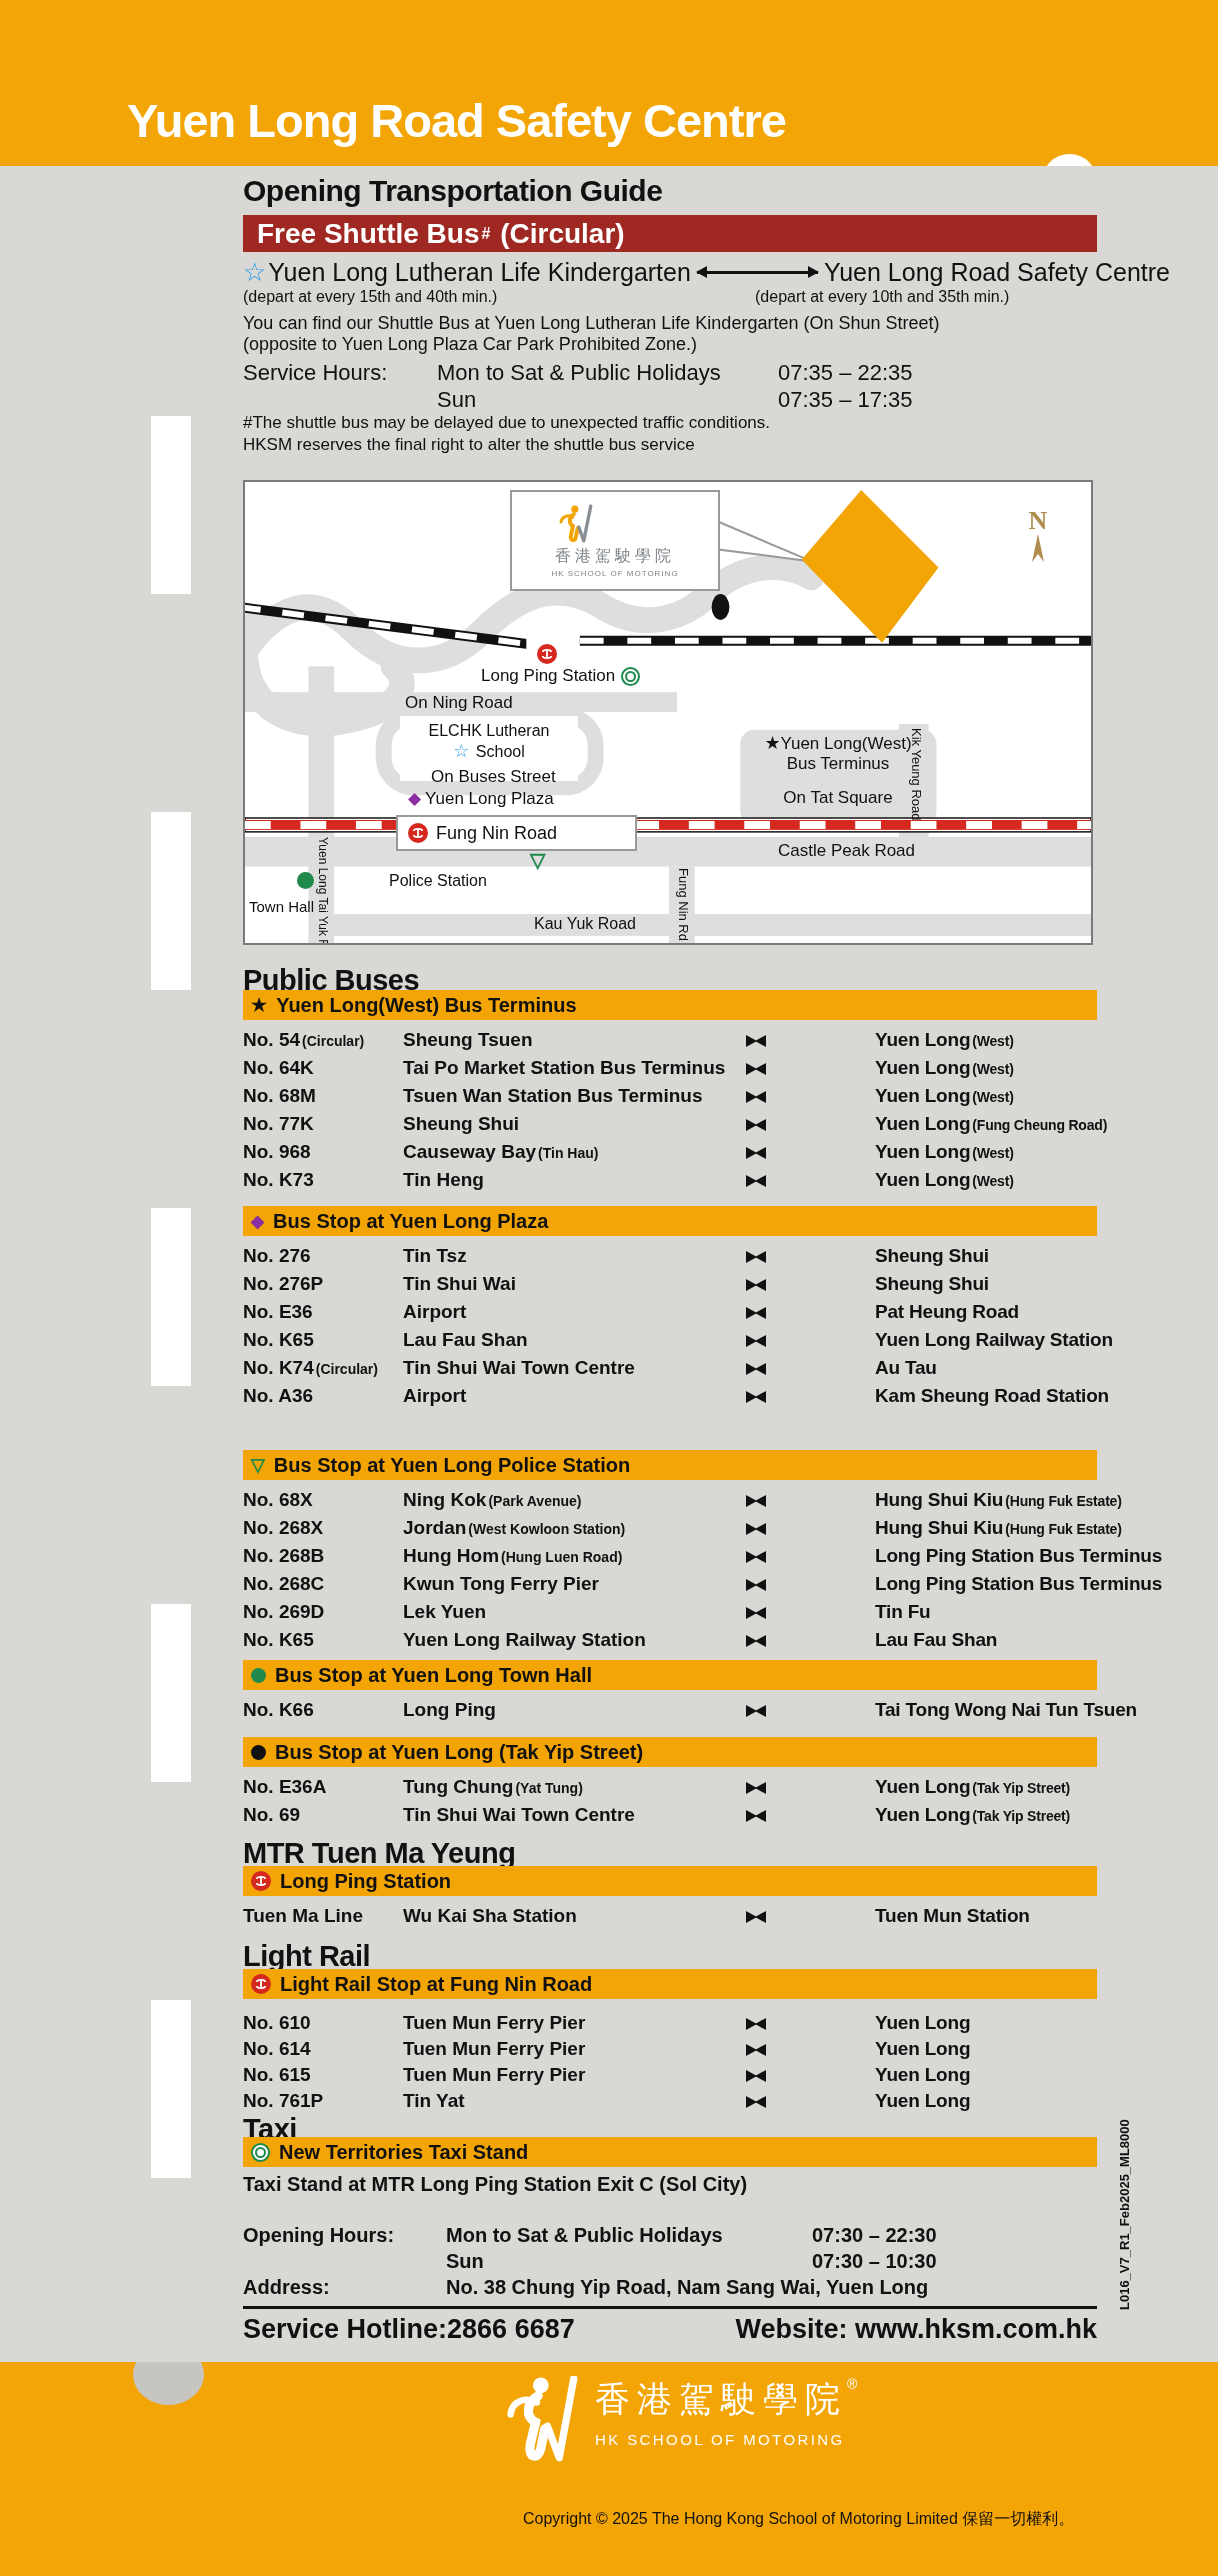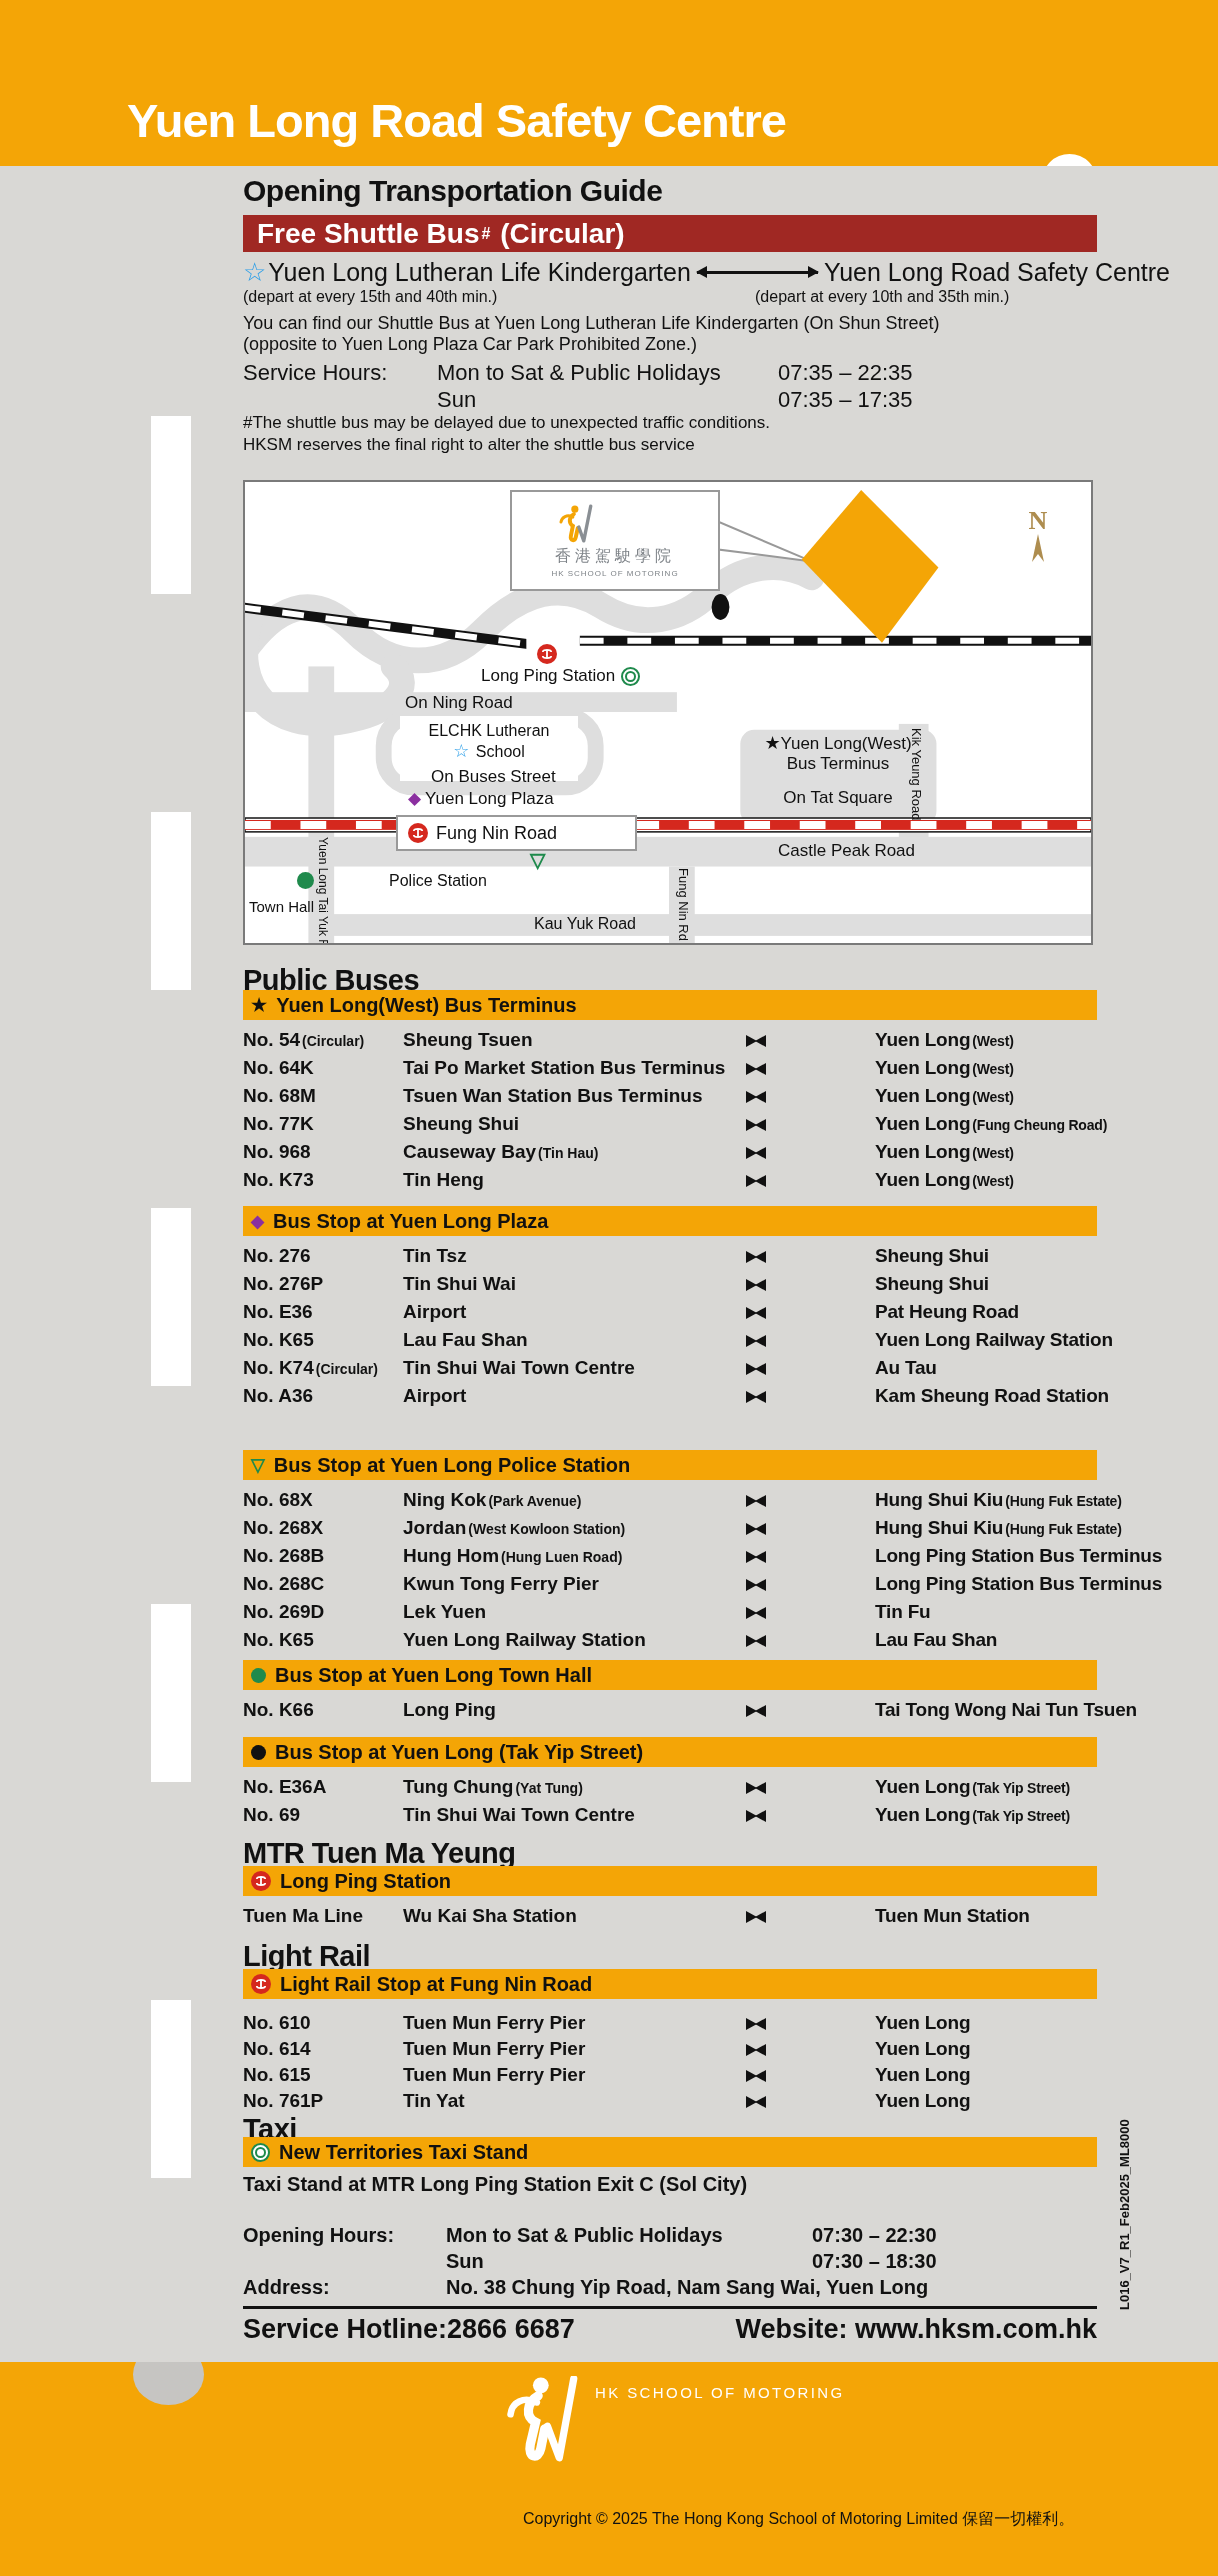--- a/index.html
+++ b/index.html
@@ -469,21 +469,21 @@
   <span>New Territories Taxi Stand</span>
 </div>
 <div class="abs" id="stand-line">Taxi Stand at MTR Long Ping Station Exit C (Sol City)</div>
 
 <div class="abs" id="info-grid">
   <span>Opening Hours:</span>
   <span>Mon to Sat &amp; Public Holidays</span>
   <span>07:30 – 22:30</span>
   <span></span>
   <span>Sun</span>
-  <span>07:30 – 18:30</span>
+  <span>07:30 – 10:30</span>
 </div>
 <div class="abs" id="addr-row">
   <span>Address:</span>
   <span>No. 38 Chung Yip Road, Nam Sang Wai, Yuen Long</span>
 </div>
 <div class="abs" id="rule"></div>
 <div class="abs" id="hotline-row">
   <span>Service Hotline:2866 6687</span>
   <span>Website: www.hksm.com.hk</span>
 </div>
@@ -493,18 +493,19 @@
 <div class="abs" id="footer">
   <div class="abs" id="footer-blob"></div>
   <div class="abs" id="footer-logo">
     <svg width="79" height="95" viewBox="0 0 60 72">
       <circle cx="31" cy="7" r="6" fill="#fff"></circle>
       <path d="M29 15 C20 20 19 31 27 35 L23 52 C21 62 29 64 31 55 L34 40" fill="none" stroke="#fff" stroke-width="7" stroke-linecap="round"></path>
       <path d="M28 20 C18 15 9 20 8 29" fill="none" stroke="#fff" stroke-width="5" stroke-linecap="round"></path>
       <path d="M56 2 L45 62 L36 38" fill="none" stroke="#fff" stroke-width="5.5" stroke-linejoin="round" stroke-linecap="round"></path>
     </svg>
     <div>
+      <div class="cn"><span>香港駕駛學院</span><span class="reg">®</span></div>
       <div class="en">HK SCHOOL OF MOTORING</div>
     </div>
   </div>
   <div class="abs" id="copyright">Copyright © 2025 The Hong Kong School of Motoring Limited  保留一切權利。</div>
 </div>
 
 
 </body></html>

